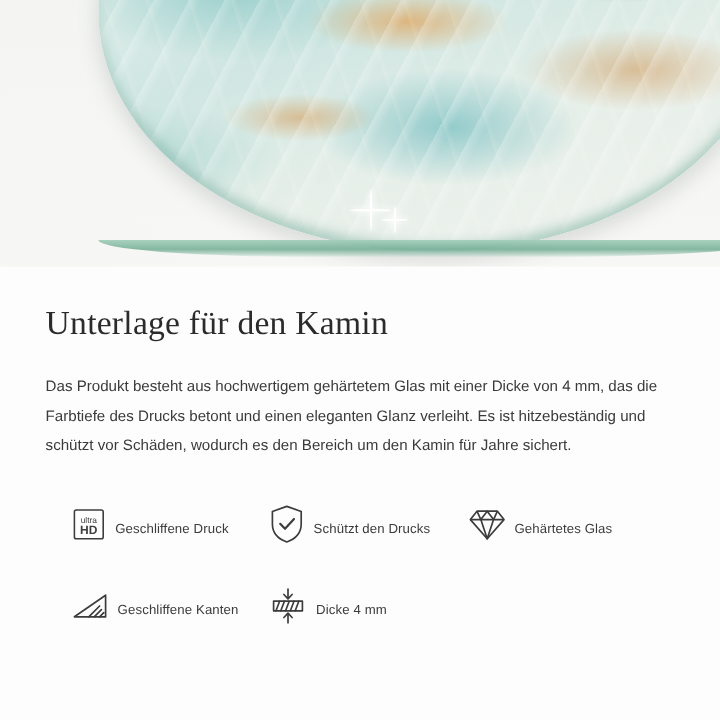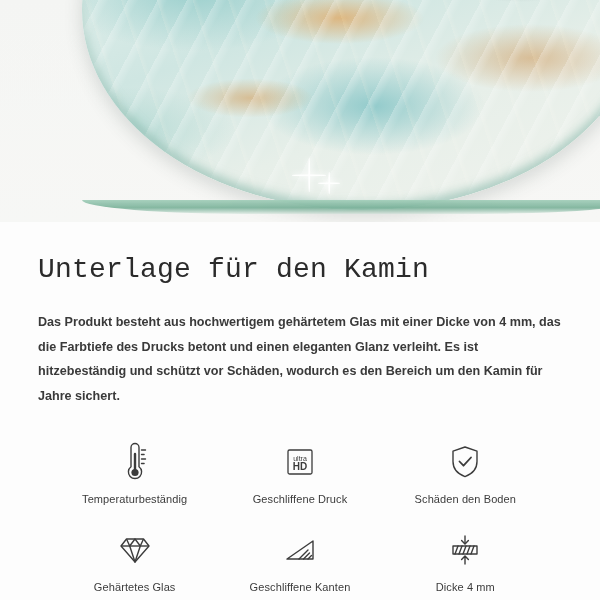--- a/index.html
+++ b/index.html
@@ -110,49 +110,48 @@
   .sparkle.s1 { left: 292px; top: 158px; }
   .sparkle.s2 { left: 318px; top: 172px; width: 22px; height: 22px; }
   .sparkle.s2::before { width: 22px; }
   .sparkle.s2::after { height: 22px; }
 
   
   .content {
     padding: 16px 38px 0 38px;
   }
   .headline {
-    font-family: Liberation Mono, monospace;
+    font-family: Liberation Serif, serif;
     font-size: 28px;
     line-height: 1.30;
     color: #2b2b2b;
     font-weight: 400;
     margin: 14px 0 14px 0;
     letter-spacing: 0.2px;
   }
   .headline .line2 { display: block; }
   .paragraph {
     margin: 22px 0 0 0;
     font-size: 12.6px;
     line-height: 1.95;
     color: #3a3a3a;
     max-width: 524px;
-    font-weight: bold;
   }
 
   
   .features {
     display: grid;
     grid-template-columns: repeat(3, 1fr);
     row-gap: 22px;
     margin-top: 30px;
     padding: 0 14px;
   }
   .feature {
     display: flex;
-    flex-direction: column;
+    flex-direction: row;
     align-items: center;
     text-align: center;
   }
   .feature-icon {
     height: 46px;
     display: flex;
     align-items: center;
     justify-content: center;
   }
   .feature-label {
@@ -180,53 +179,40 @@
   </div>
 
   <div class="content">
     <h1 class="headline">
       <span>Unterlage für den Kamin</span>
     </h1>
     <p class="paragraph">Das Produkt besteht aus hochwertigem gehärtetem Glas mit einer Dicke von 4 mm, das die Farbtiefe des Drucks betont und einen eleganten Glanz verleiht. Es ist hitzebeständig und schützt vor Schäden, wodurch es den Bereich um den Kamin für Jahre sichert.</p>
 
     <div class="features">
 
-      <div class="feature">
-        <div class="feature-icon">
-          <svg width="42" height="46" viewBox="0 0 42 46">
-            <g fill="none" stroke="#3c3c3c" stroke-width="1.4" stroke-linecap="round">
-              <path d="M17 8.5a4 4 0 0 1 8 0v19.2a6.6 6.6 0 1 1-8 0z"></path>
-              <circle cx="21" cy="33.5" r="3.6" fill="#3c3c3c" stroke="none"></circle>
-              <path d="M21 15v16" stroke-width="2.4"></path>
-              <path d="M27.5 11h4M27.5 15.5h2.6M27.5 20h4M27.5 24.5h2.6"></path>
-            </g>
-          </svg>
-        </div>
-        <div class="feature-label">Temperaturbeständig</div>
-      </div>
 
       <div class="feature">
         <div class="feature-icon">
           <svg width="44" height="46" viewBox="0 0 44 46">
             <rect x="10" y="11" width="24" height="24" rx="1.5" fill="none" stroke="#3c3c3c" stroke-width="1.3"></rect>
             <text x="22" y="21.5" text-anchor="middle" font-family="Liberation Sans, sans-serif" font-size="7" fill="#3c3c3c">ultra</text>
             <text x="22" y="31" text-anchor="middle" font-family="Liberation Sans, sans-serif" font-size="10" font-weight="bold" fill="#3c3c3c">HD</text>
           </svg>
         </div>
         <div class="feature-label">Geschliffene Druck</div>
       </div>
 
       <div class="feature">
         <div class="feature-icon">
           <svg width="44" height="46" viewBox="0 0 44 46">
             <path d="M22 8l12 4.2v10.4c0 7.6-5.2 12.6-12 15-6.8-2.4-12-7.4-12-15V12.2z" fill="none" stroke="#3c3c3c" stroke-width="1.4" stroke-linejoin="round"></path>
             <path d="M16.5 22.5l4 4.2 7.5-8.2" fill="none" stroke="#3c3c3c" stroke-width="1.8" stroke-linecap="round" stroke-linejoin="round"></path>
           </svg>
         </div>
-        <div class="feature-label">Schäden den Boden</div>
+        <div class="feature-label">Schützt den Drucks</div>
       </div>
 
       <div class="feature">
         <div class="feature-icon">
           <svg width="46" height="46" viewBox="0 0 46 46">
             <g fill="none" stroke="#3c3c3c" stroke-width="1.4" stroke-linejoin="round">
               <path d="M9 19l5.5-7h17L37 19 23 35z"></path>
               <path d="M9 19h28"></path>
               <path d="M14.5 12l3.2 7L23 35l5.3-16 3.2-7"></path>
               <path d="M17.7 19L23 12l5.3 7"></path>

